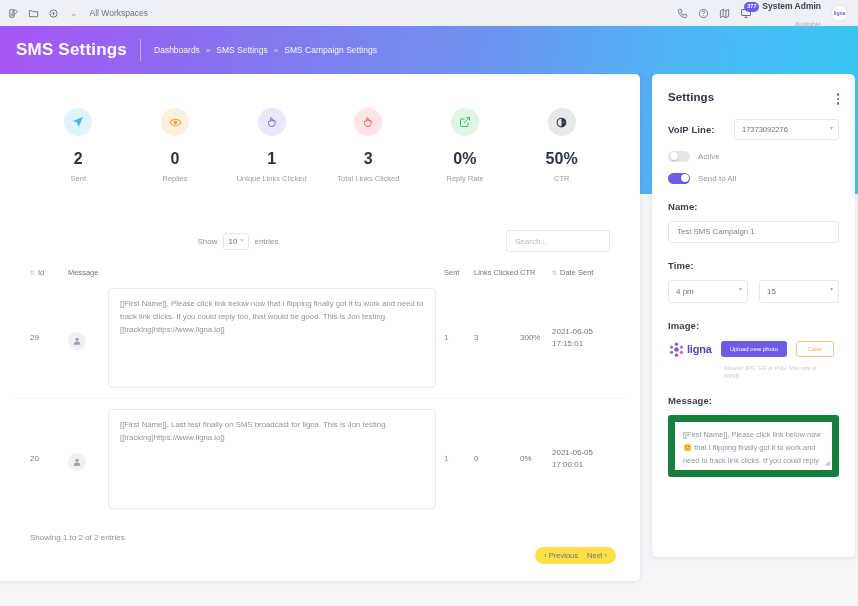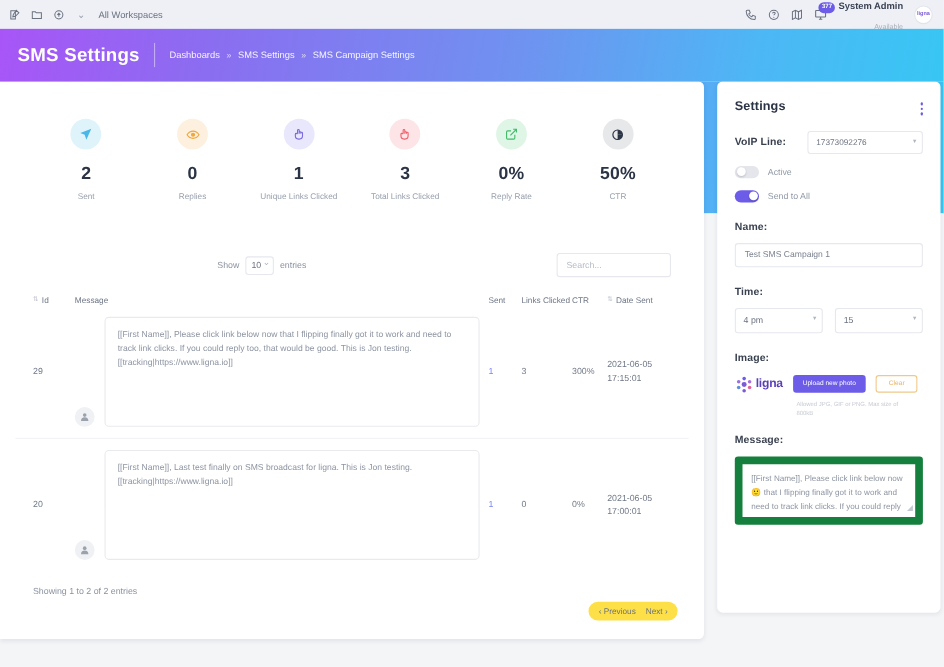--- a/index.html
+++ b/index.html
@@ -138,21 +138,21 @@
   .th-ctr { width: 32px; }
   .th-date { width: 58px; }
 
   .trow {
     display: flex; align-items: center;
     padding: 10px 16px; min-height: 118px;
     border-bottom: 1px solid #f1f2f5;
   }
   .td { font-size: 8px; color: #707886; }
   .td-id { width: 38px; }
-  .td-msg { flex: 1; display: flex; align-items: flex-end; gap: 9px; padding-right: 8px; }
+  .td-msg { flex: 1; display: flex; align-items: center; gap: 22px; padding-right: 8px; }
   .td-sent { width: 30px; color: #7b86f5; }
   .td-links { width: 46px; }
   .td-ctr { width: 32px; }
   .td-date { width: 58px; line-height: 1.45; }
 
   .avatar-row {
     width: 18px; height: 18px; border-radius: 50%;
     background: #f0f1f4; flex: none; margin-top: 7px;
     display: flex; align-items: center; justify-content: center;
   }

